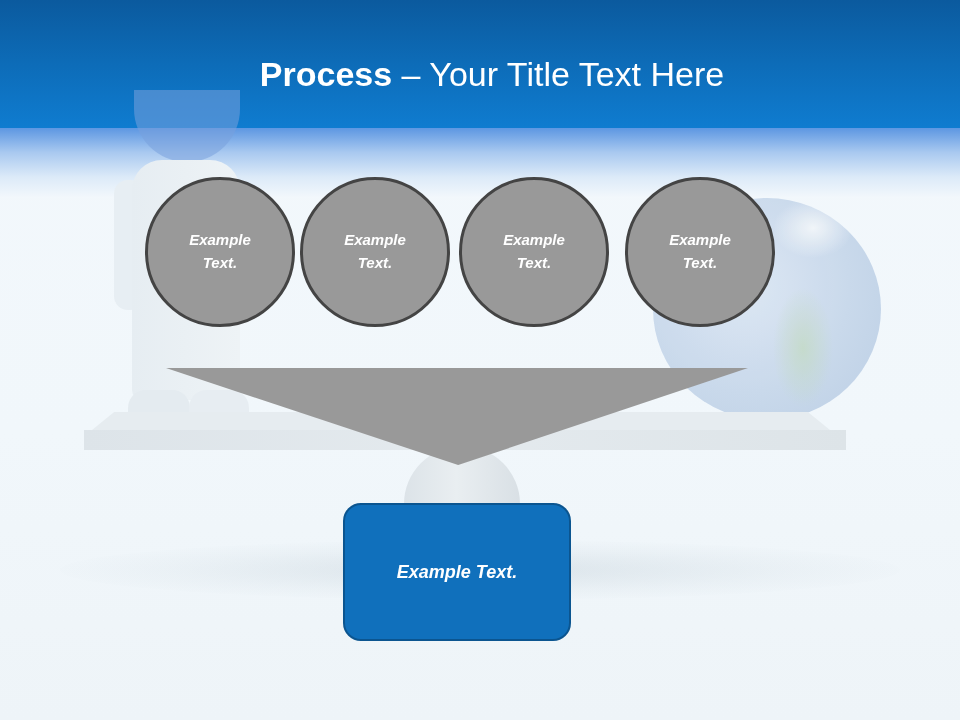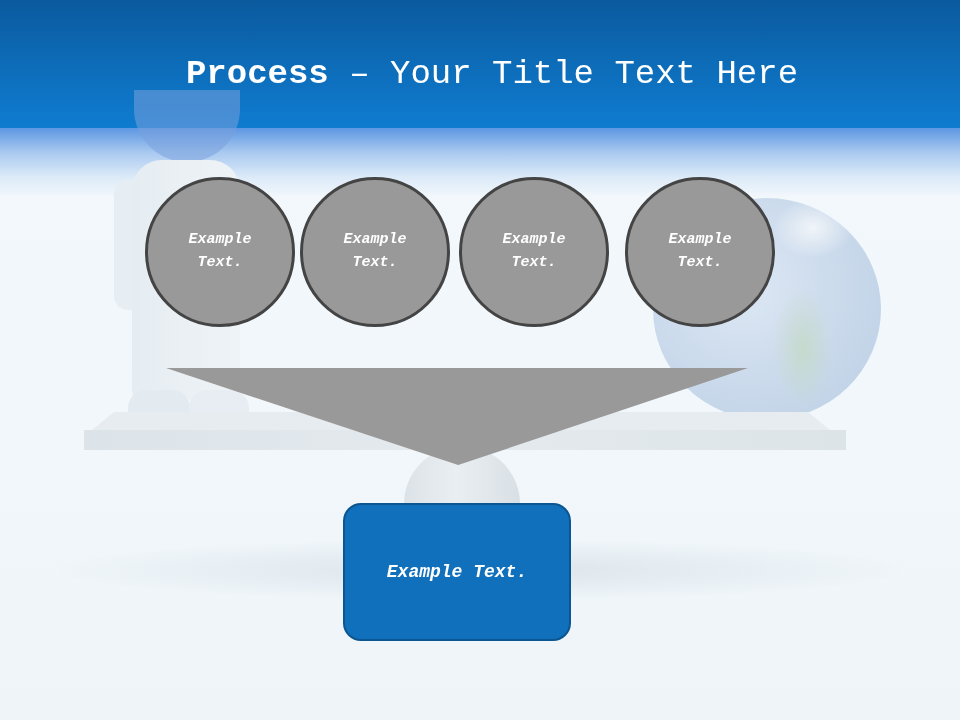--- a/index.html
+++ b/index.html
@@ -1,21 +1,21 @@
 <!DOCTYPE html>
 <html><head>
   <meta charset="utf-8">
   <style>
     html, body { margin: 0; padding: 0; }
     body {
       width: 960px; height: 720px; overflow: hidden; position: relative;
       font-family: "Liberation Sans", "DejaVu Sans", sans-serif;
       background: #f2f8fc;
     }
-    .slide { position: absolute; left: 0; top: 0; width: 960px; height: 720px; overflow: hidden; font-family: Liberation Mono, monospace; }
+    .slide { position: absolute; left: 0; top: 0; width: 960px; height: 720px; overflow: hidden; }
     .bg-main {
       position: absolute; left: 0; top: 0; width: 960px; height: 720px;
       background: linear-gradient(to bottom, #f3f8fc 0%, #f1f7fb 60%, #eef4f8 100%);
     }
     .header {
       position: absolute; left: 0; top: 0; width: 960px; height: 128px;
       background: linear-gradient(to bottom, #0b5a9e 0%, #0d6cb8 50%, #0f7cd0 100%);
     }
     .header-fade {
       position: absolute; left: 0; top: 128px; width: 960px; height: 70px;

